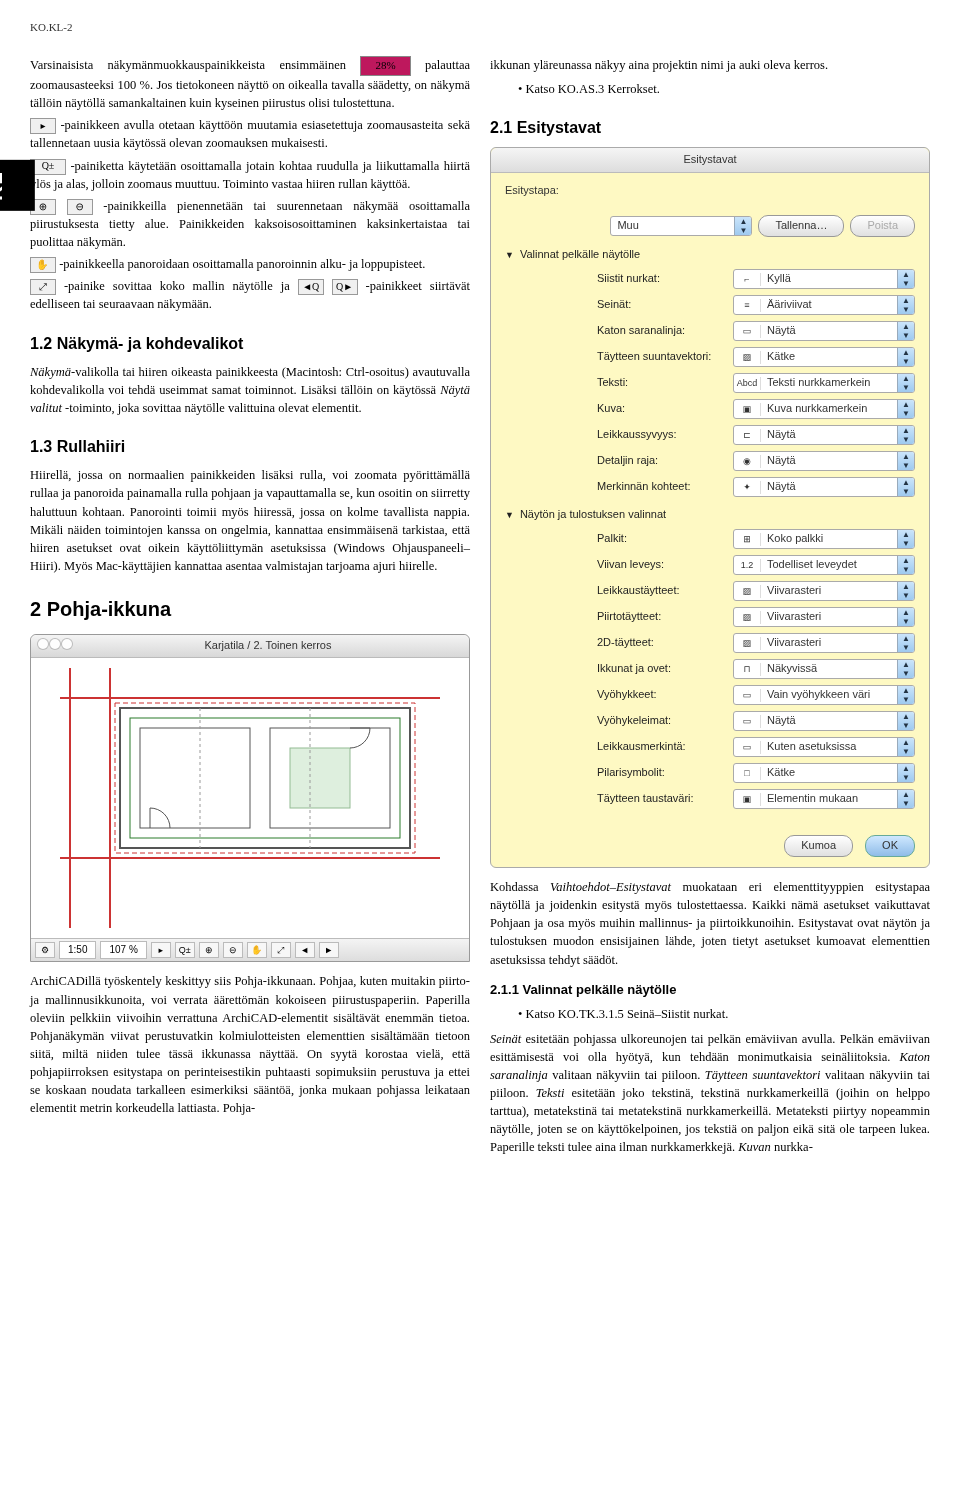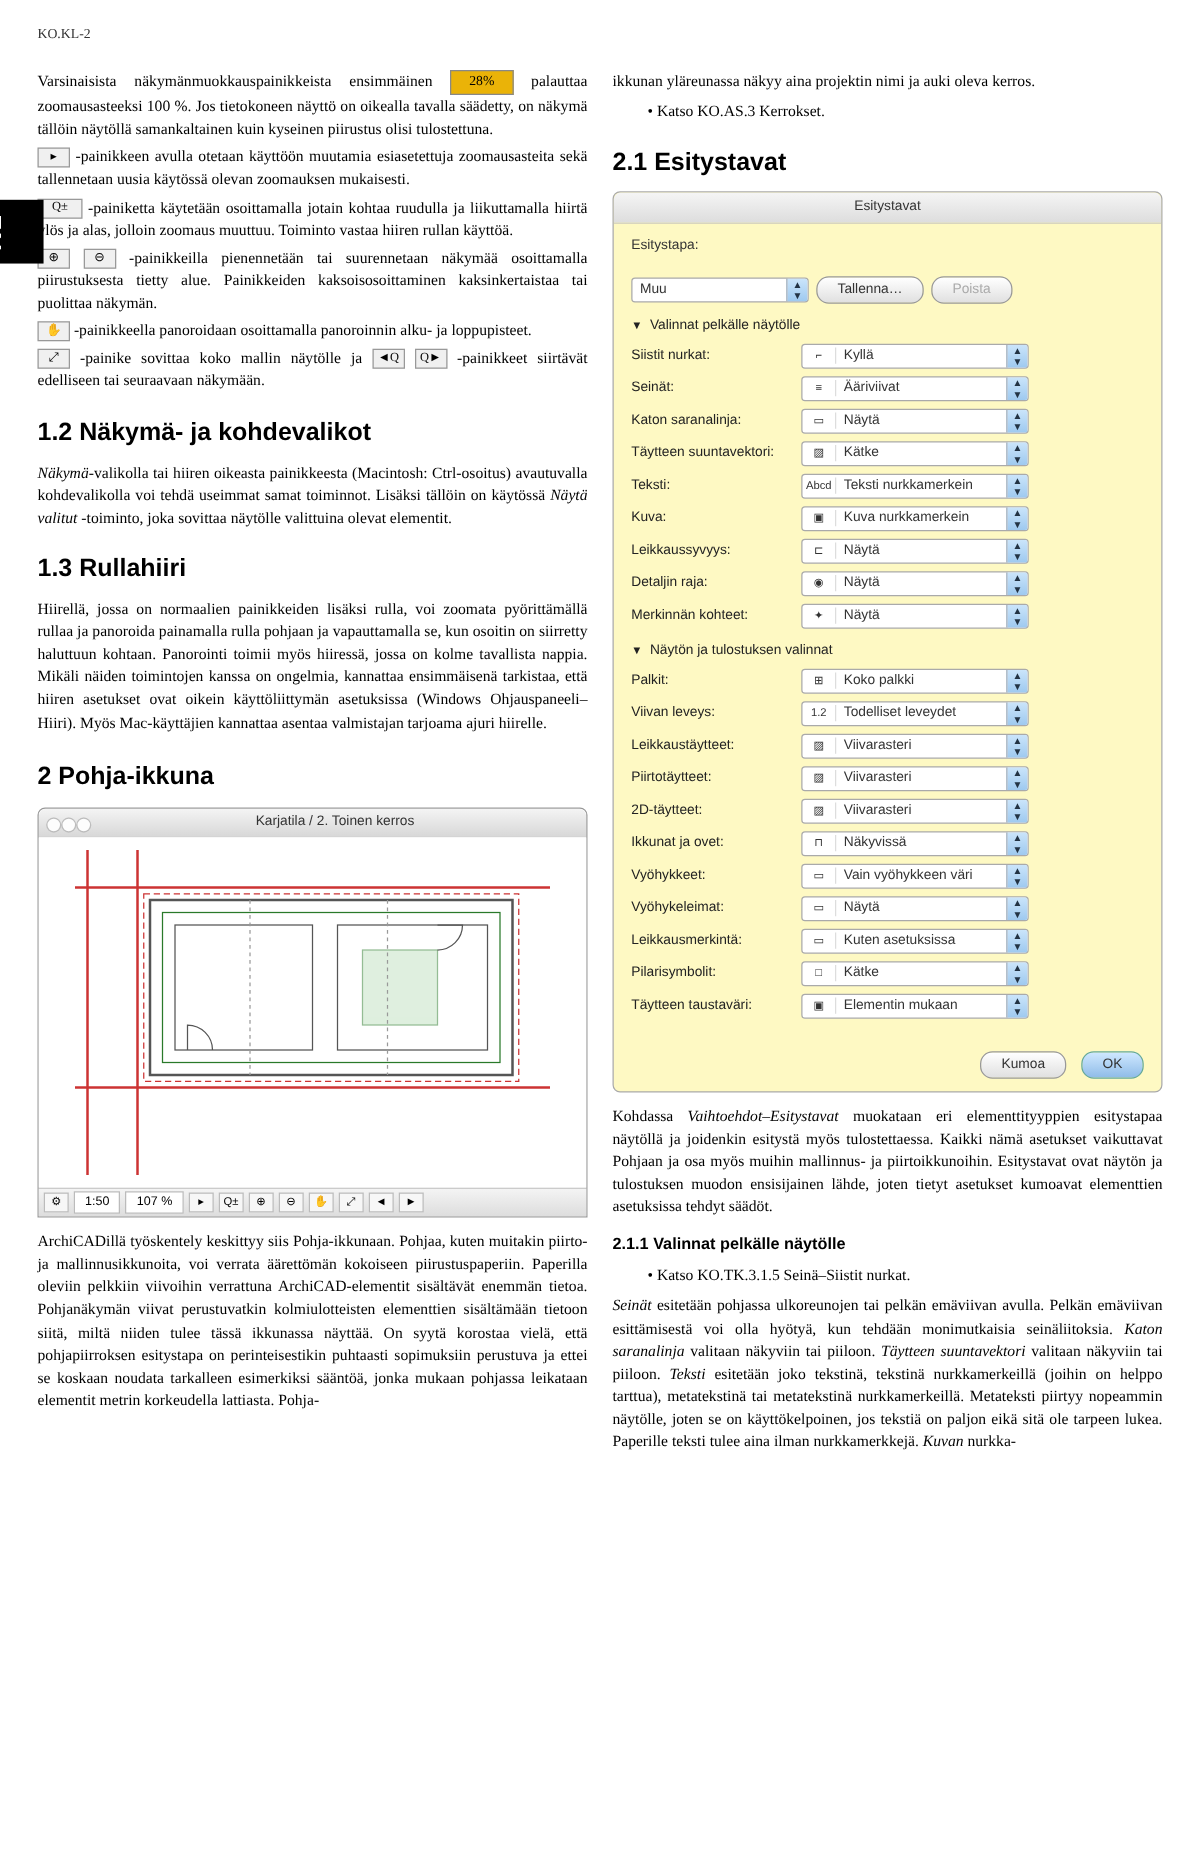--- a/index.html
+++ b/index.html
@@ -41,21 +41,21 @@
     font-weight: bold;
     font-size: 20px;
     padding: 25px 10px;
     writing-mode: horizontal-tb;
     transform: rotate(-90deg);
     letter-spacing: 2px;
   }
   .zoom-box {
     display: inline-block;
     border: 1px solid #888;
-    background: #eab308;
+    background: #be185d;
     padding: 1px 14px;
     font-size: 11px;
     vertical-align: middle;
   }
   .icon-box {
     display: inline-flex;
     align-items: center;
     justify-content: center;
     border: 1px solid #999;
     background: #f0f0f0;
@@ -64,21 +64,21 @@
     font-size: 10px;
     vertical-align: middle;
     padding: 0 2px;
   }
   .icon-box-wide {
     width: 30px;
   }
   h2.section {
     font-family: Arial, sans-serif;
     font-weight: bold;
-    font-size: 20px;
+    font-size: 16px;
     margin: 18px 0 8px 0;
   }
   h1.section {
     font-family: Arial, sans-serif;
     font-weight: bold;
     font-size: 20px;
     margin: 20px 0 10px 0;
   }
   p {
     margin: 0 0 4px 0;
@@ -108,20 +108,21 @@
     border-radius: 6px 6px 0 0;
   }
   .dialog-body {
     padding: 10px 14px;
   }
   .dialog-row {
     display: flex;
     align-items: center;
     margin: 6px 0;
     gap: 6px;
+    justify-content: flex-end;
   }
   .dialog-label {
     width: 130px;
     color: #222;
   }
   .aqua-select {
     display: inline-flex;
     align-items: center;
     background: #fff;
     border: 1px solid #aaa;
@@ -189,21 +190,21 @@
   .plan-window {
     border: 1px solid #999;
     border-radius: 6px 6px 0 0;
     font-family: 'Lucida Grande', Arial, sans-serif;
     font-size: 10px;
     background: #fff;
     margin-top: 8px;
   }
   .plan-titlebar {
     display: flex;
-    align-items: flex-end;
+    align-items: flex-start;
     background: linear-gradient(#f4f4f4, #d8d8d8);
     border-bottom: 1px solid #bbb;
     border-radius: 6px 6px 0 0;
     padding: 3px 6px;
     gap: 0;
   }
   .traffic-light {
     width: 10px;
     height: 10px;
     border-radius: 50%;

